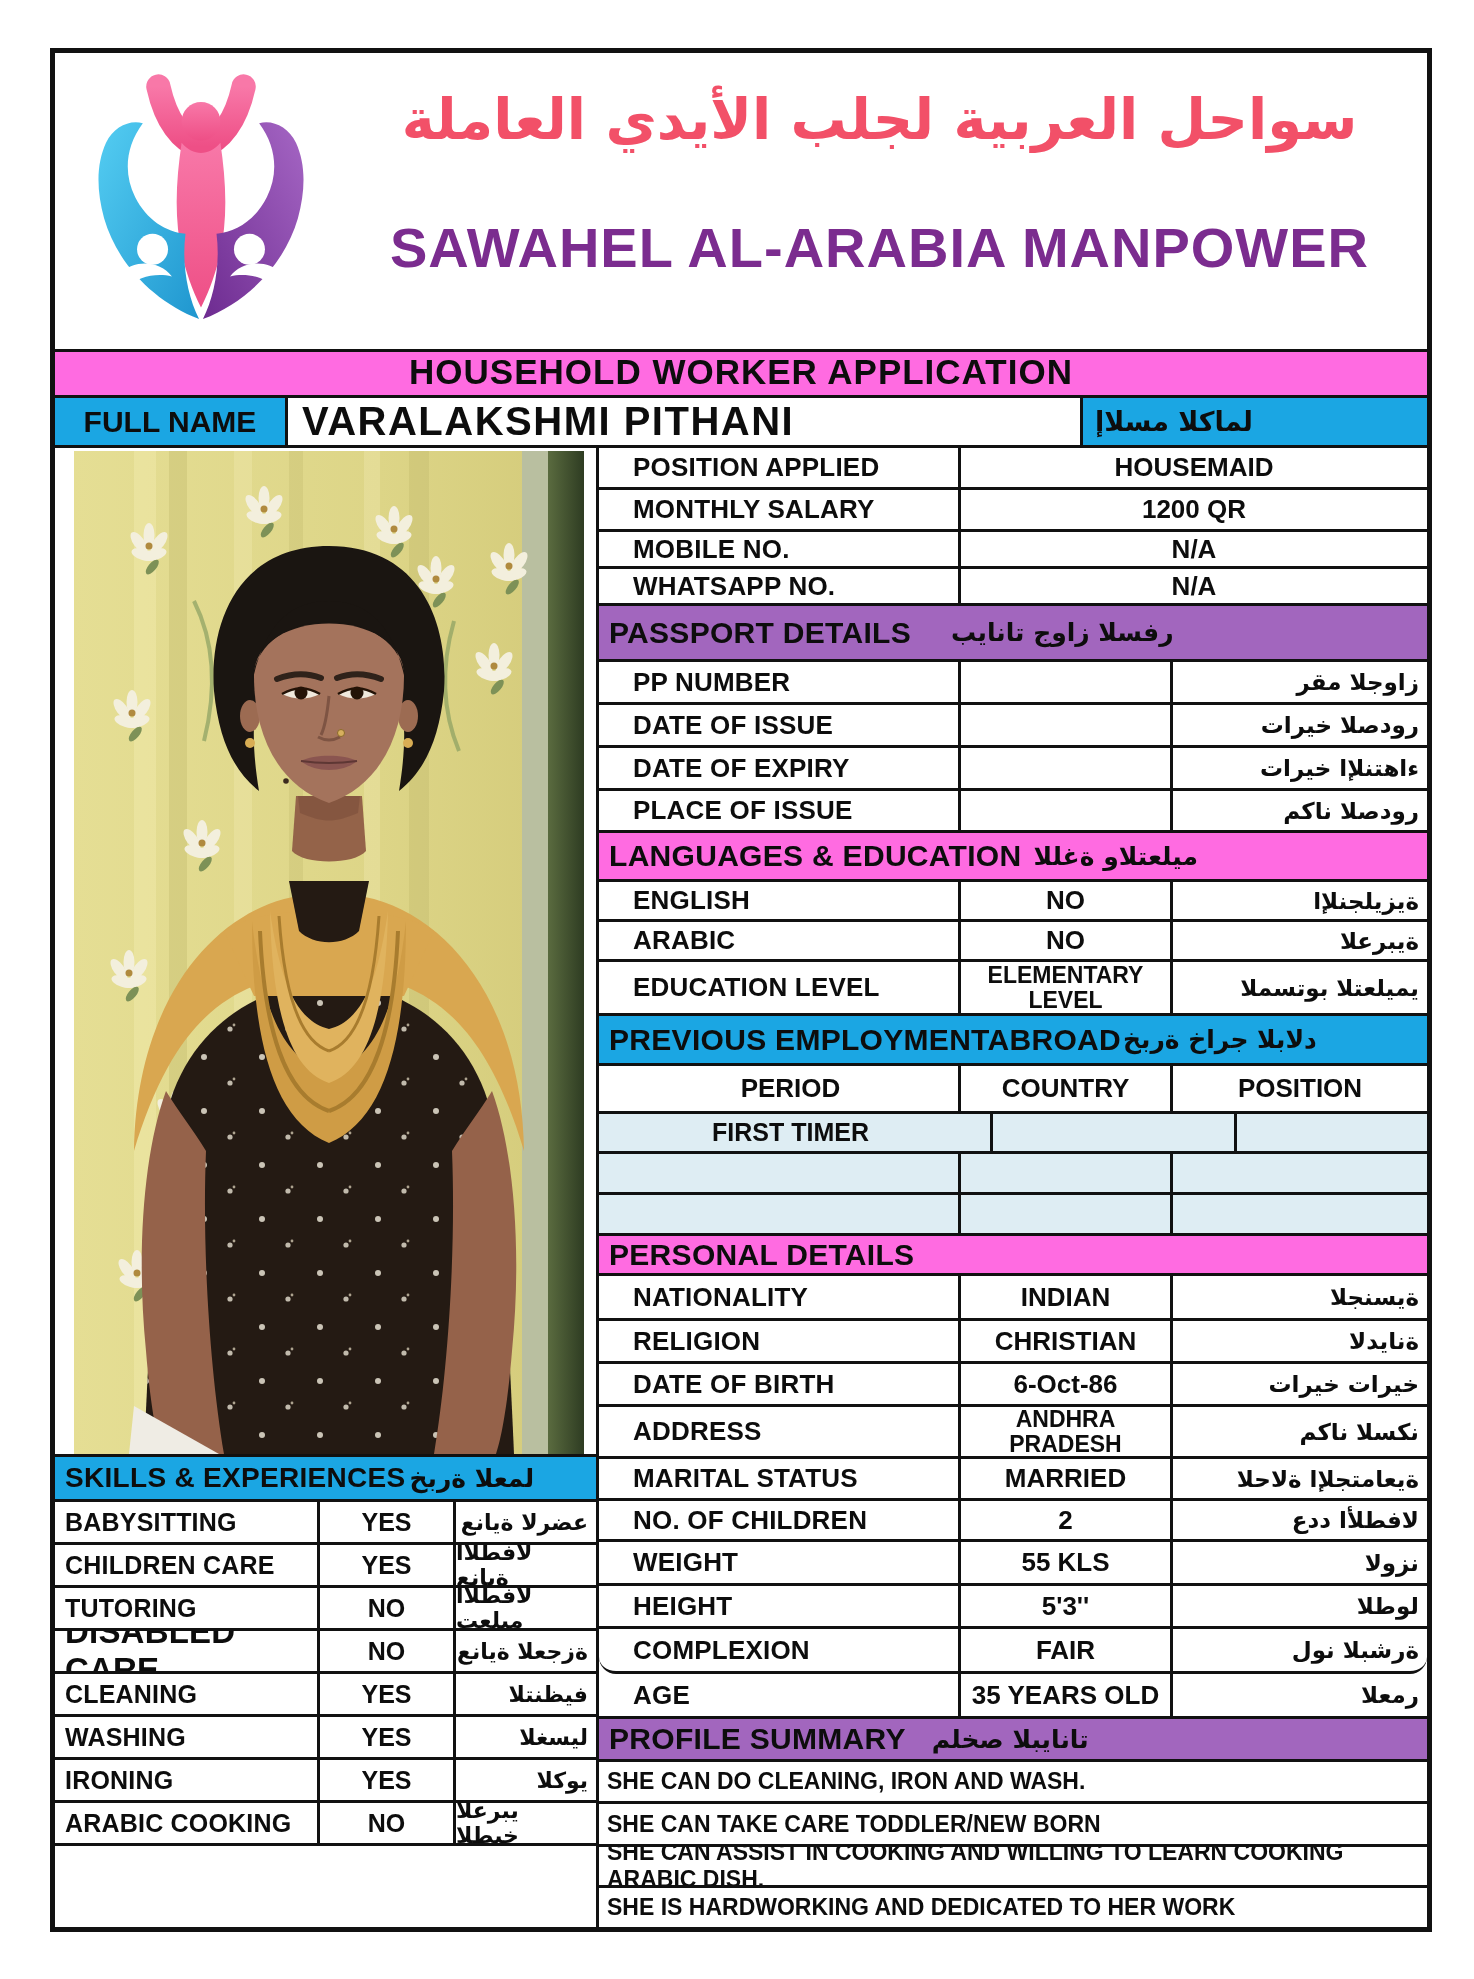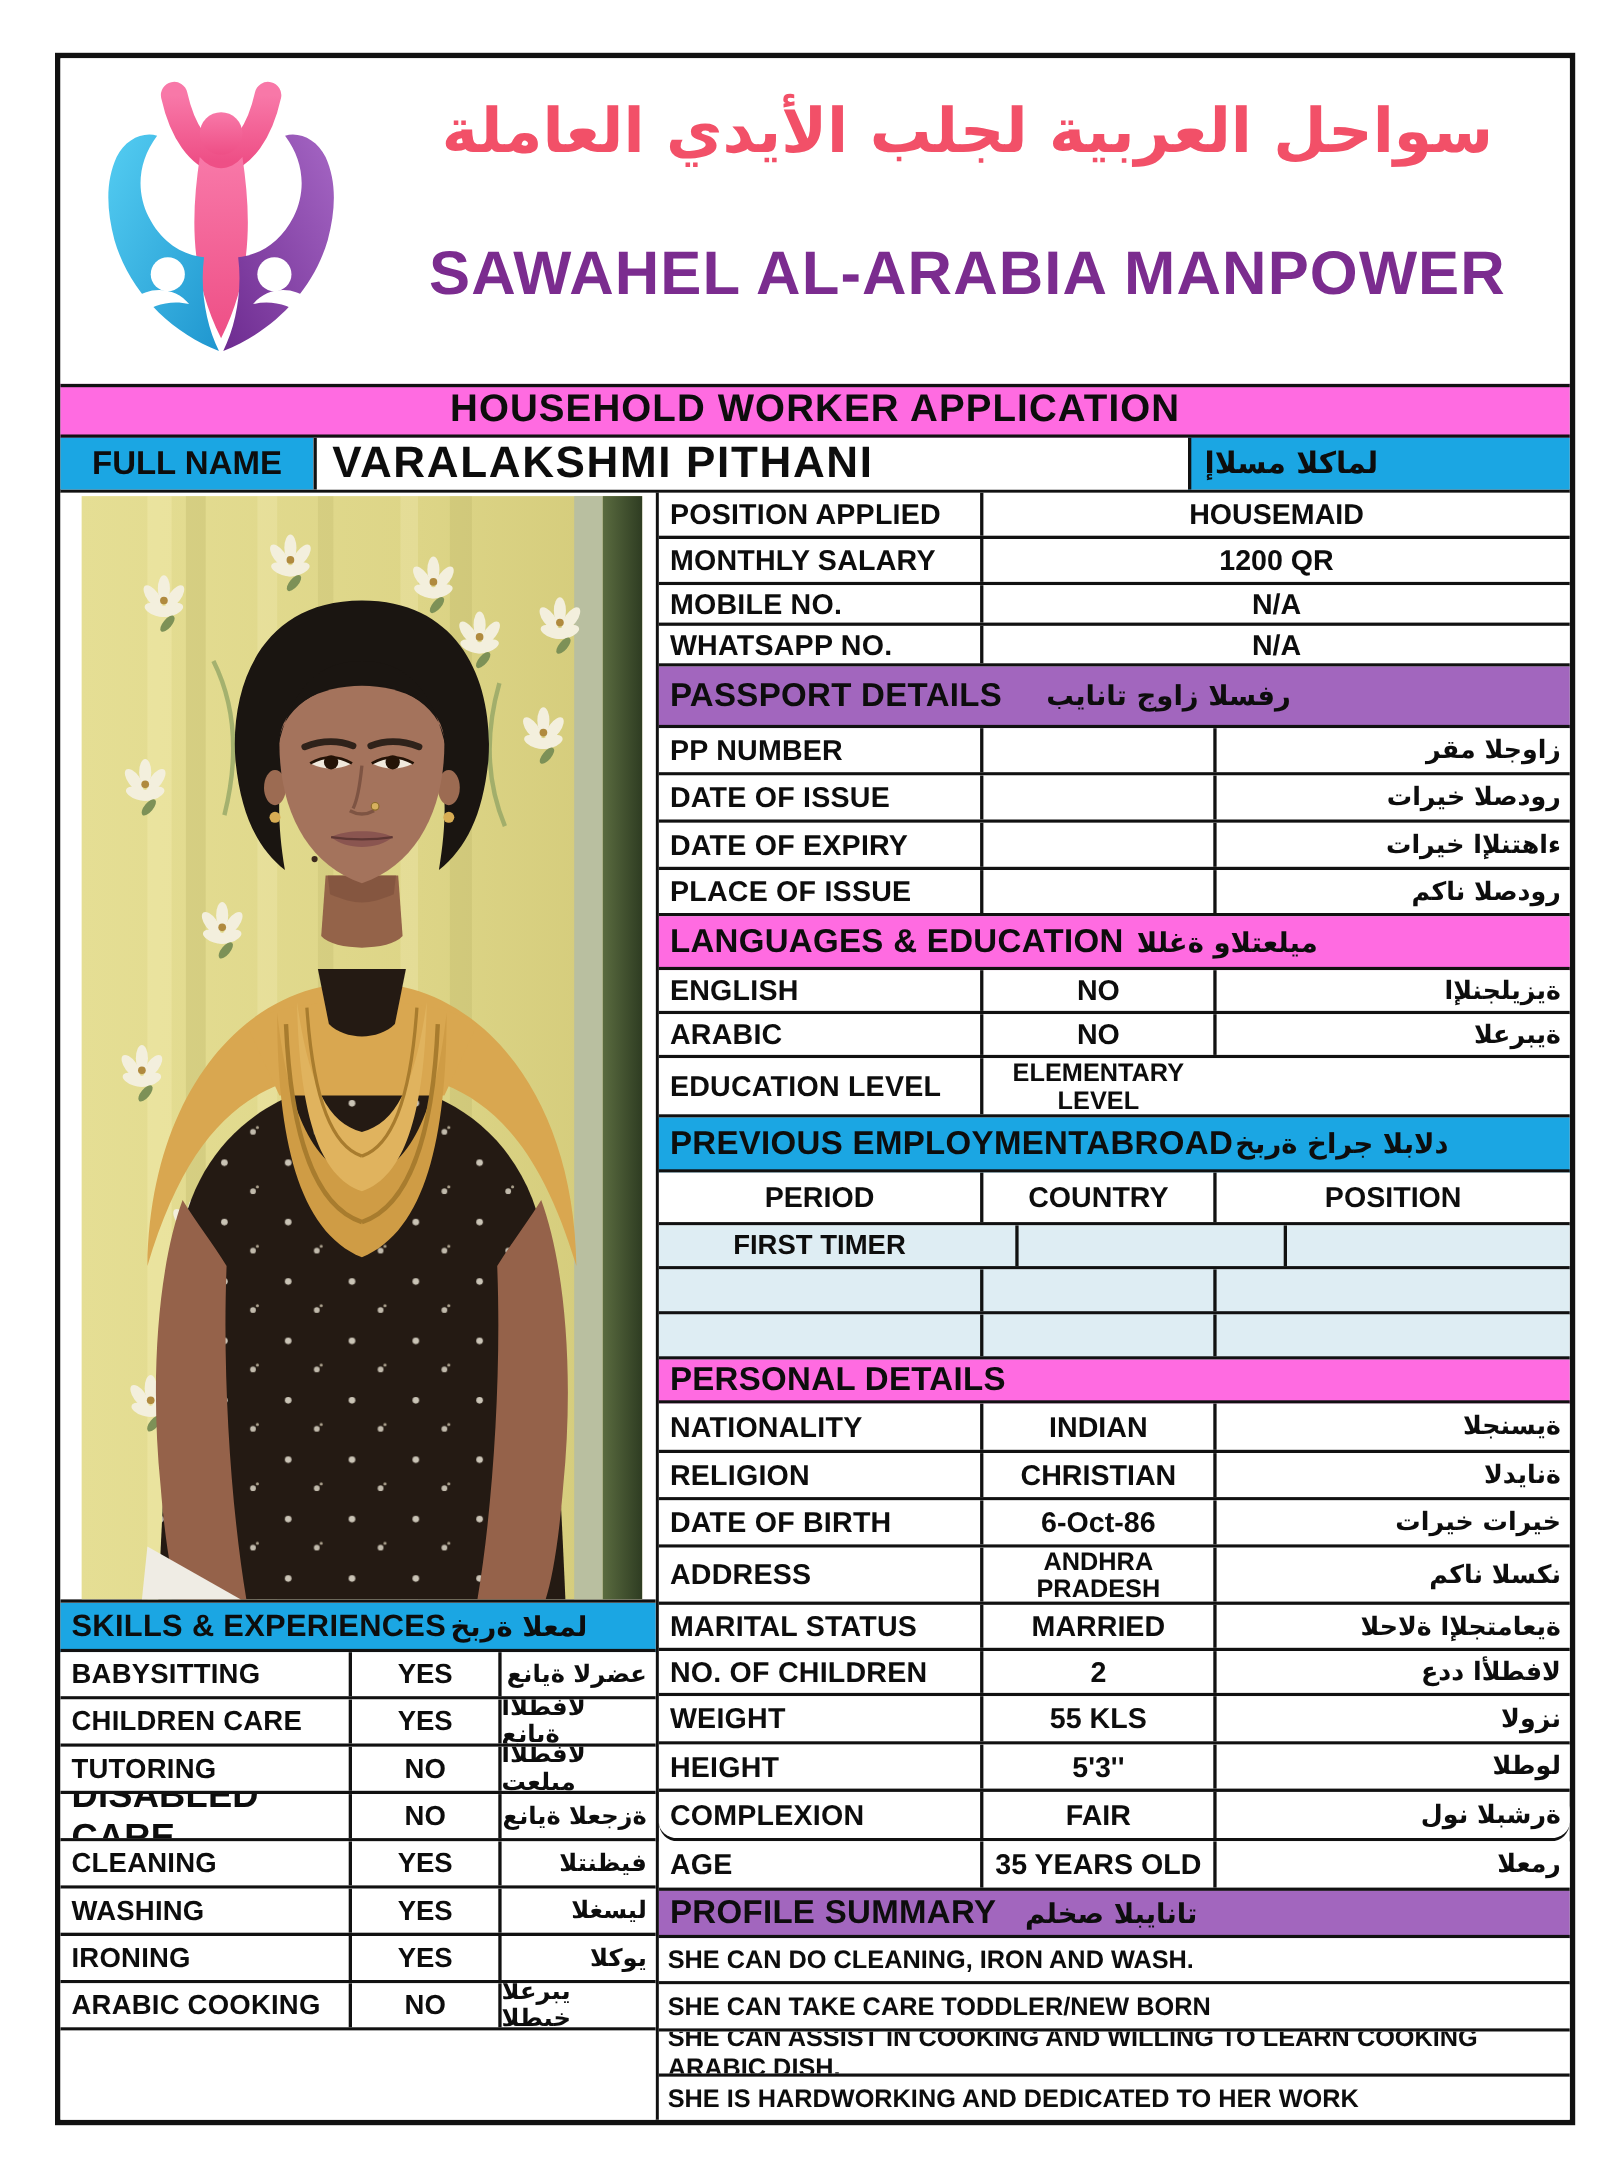--- a/index.html
+++ b/index.html
@@ -24,21 +24,21 @@
   .rightcol{flex:1;display:flex;flex-direction:column;}
   .photocell{height:1009px;box-sizing:border-box;border-bottom:3px solid #111;background:#fff;position:relative;}
   .photocell svg{position:absolute;left:19px;top:3px;}
   
   .row{display:flex;border-bottom:3px solid #111;box-sizing:border-box;background:#fff;flex:0 0 auto;}
   .cell{box-sizing:border-box;display:flex;align-items:center;overflow:hidden;}
   .cell+.cell{border-left:3px solid #111;}
   .lab{font-weight:bold;font-size:26px;padding-left:10px;letter-spacing:0.2px;}
   .cen{justify-content:center;text-align:center;font-weight:bold;font-size:26px;}
   .arr{justify-content:flex-end;padding-right:8px;font-family:"DejaVu Sans",sans-serif;font-weight:bold;font-size:23px;}
-  .rw1{width:292px;} .rw2{width:212px;} .rw3{flex:1;} .rv{flex:1;}
+  .rw1{width:335px;margin-left:24px;} .rw2{width:212px;} .rw3{flex:1;} .rv{flex:1;}
   .sw1{width:262px;} .sw2{width:136px;} .sw3{flex:1;}
   .hdrrow{display:flex;align-items:center;border-bottom:3px solid #111;box-sizing:border-box;flex:0 0 auto;}
   .h-en{font-weight:bold;font-size:30px;padding-left:10px;letter-spacing:0.3px;white-space:nowrap;}
   .h-ar{font-family:"DejaVu Sans",sans-serif;font-weight:bold;font-size:25px;white-space:nowrap;}
   .bg-purple{background:#a266be;} .bg-pink{background:#ff6be1;} .bg-blue{background:#1ba6e3;} .bg-lblue{background:#deedf3;}
   .smallv{font-size:23px;line-height:1.08;}
   .pline{font-weight:bold;font-size:23px;padding-left:8px;}
   .emptycell{flex:1;background:#fff;}
 </style>
 </head>
@@ -293,20 +293,21 @@
           <div class="cell rw3 arr">ةيزيلجنلإا</div>
         </div>
       <div class="row" style="height:40px;">
           <div class="cell rw1 lab">ARABIC</div>
           <div class="cell rw2 cen">NO</div>
           <div class="cell rw3 arr">ةيبرعلا</div>
         </div>
       <div class="row" style="height:54px;">
           <div class="cell rw1 lab">EDUCATION LEVEL</div>
           <div class="cell rw2 cen smallv" style="padding:0 14px;">ELEMENTARY LEVEL</div>
+          <div class="cell rw3 arr">يميلعتلا بوتسملا</div>
         </div>
 
       <div class="hdrrow bg-blue" style="height:50px;">
         <span class="h-en">PREVIOUS EMPLOYMENTABROAD</span>
         <span class="h-ar" style="margin-left:2px;">دلابلا جراخ ةربخ</span>
       </div>
       <div class="row" style="height:48px;">
         <div class="cell rw1 cen">PERIOD</div>
         <div class="cell rw2 cen">COUNTRY</div>
         <div class="cell rw3 cen">POSITION</div>

